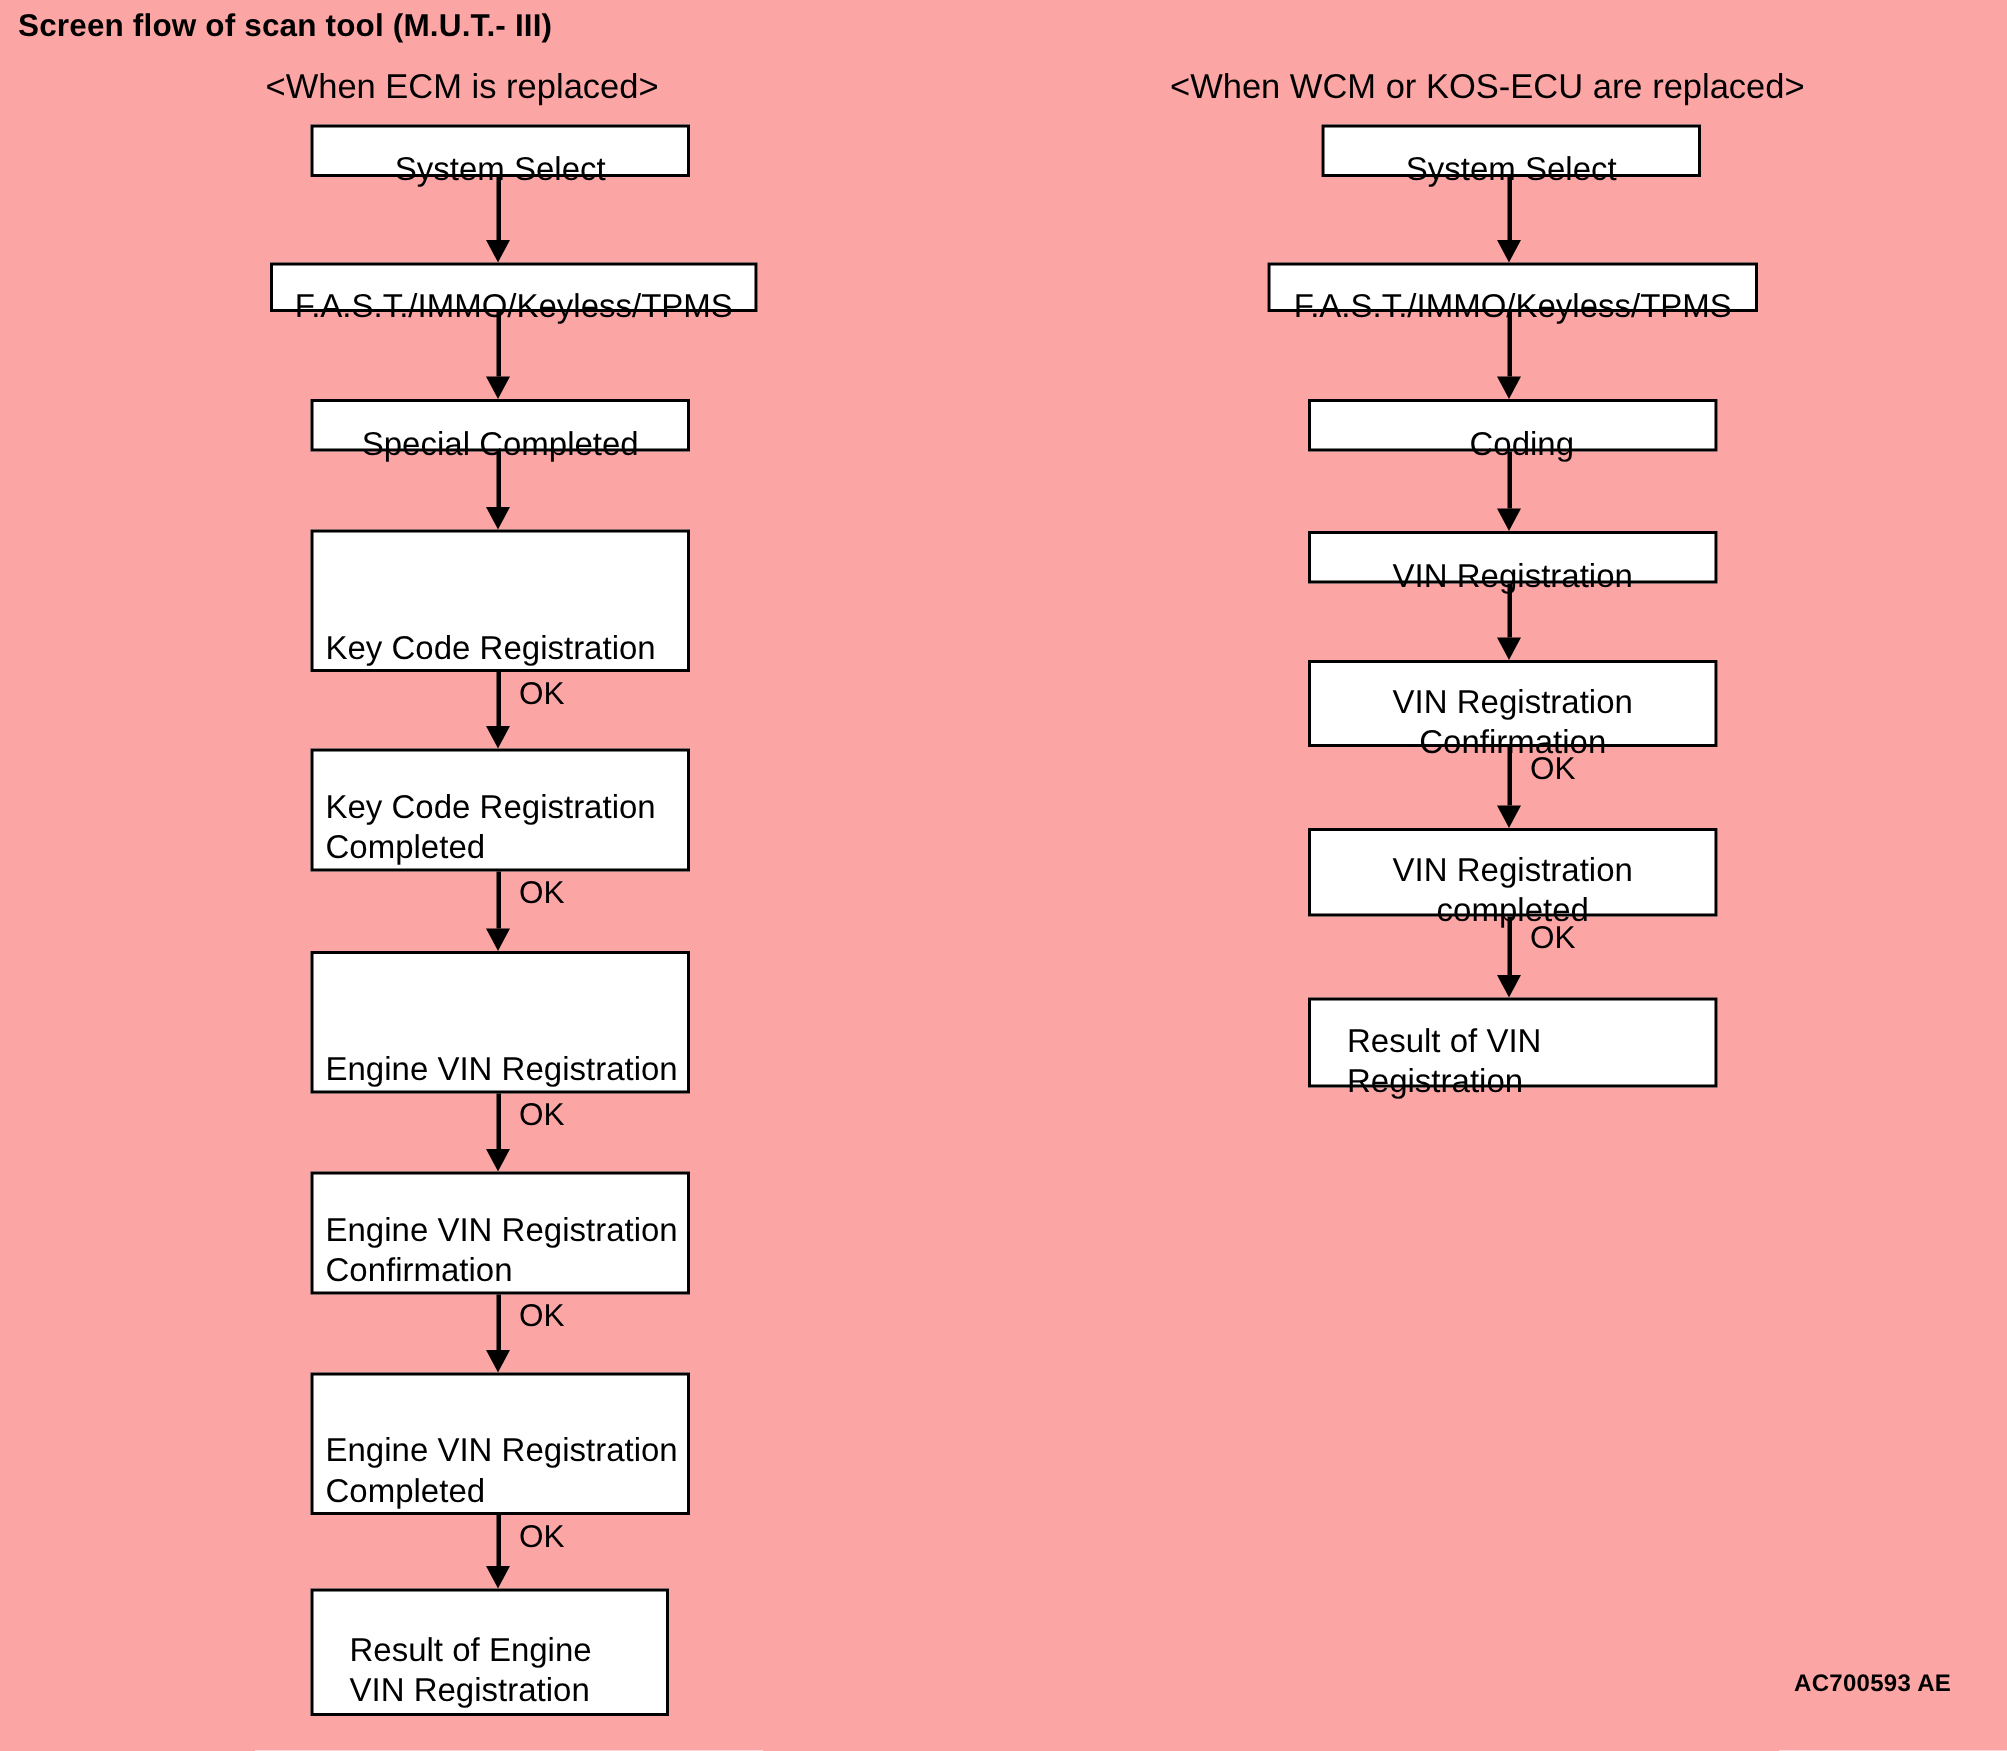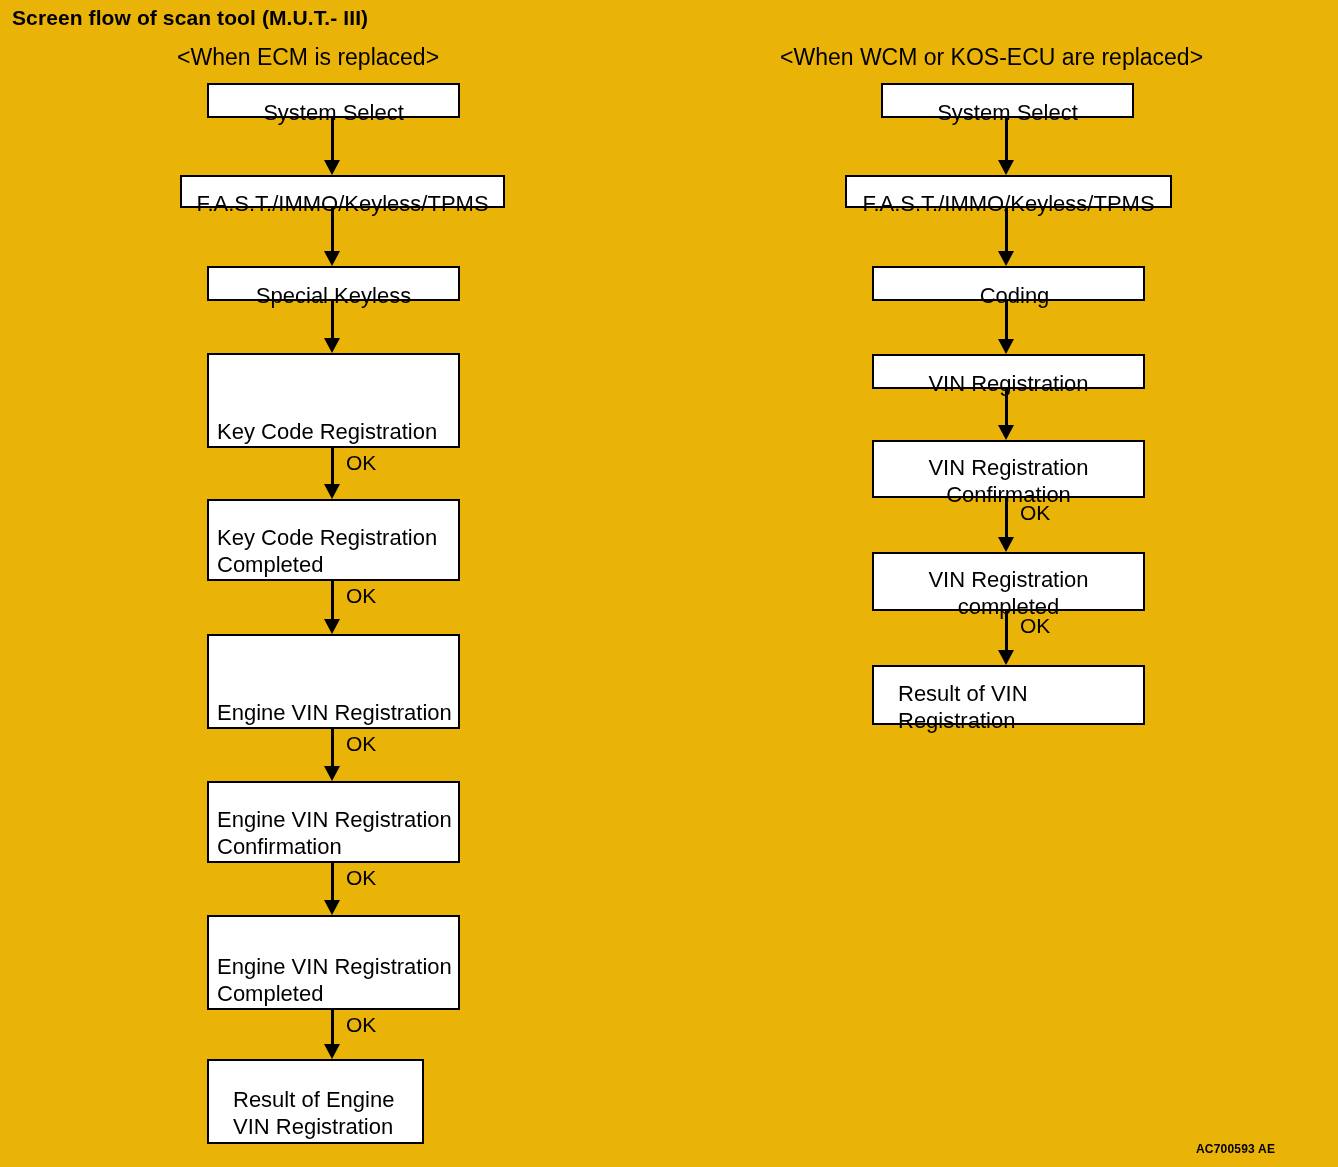--- a/index.html
+++ b/index.html
@@ -8,21 +8,21 @@
     background: #ffffff;
   }
   body {
     font-family: "Liberation Sans", sans-serif;
     color: #000000;
   }
   #canvas {
     position: relative;
     width: 1338px;
     height: 1167px;
-    background: #eab308;
+    background: #fca5a5;
     overflow: hidden;
   }
   .page-title {
     position: absolute;
     left: 12px;
     top: 6px;
     font-size: 21px;
     font-weight: bold;
     letter-spacing: 0.1px;
     white-space: nowrap;
@@ -90,25 +90,24 @@
     border-top: 15px solid #000000;
   }
   .edge-label {
     position: absolute;
     font-size: 21px;
     line-height: 1;
     white-space: nowrap;
   }
   .doc-code {
     position: absolute;
-    font-size: 12px;
+    font-size: 16px;
     font-weight: bold;
     letter-spacing: 0.2px;
     white-space: nowrap;
-    margin-top: 28px;
   }
 </style>
 </head>
 <body>
 
 <div id="canvas">
 
   <div class="page-title">Screen flow of scan tool (M.U.T.- III)</div>
 
   <div class="col-header" id="header-ecm" style="left:177px; top:44px;">&lt;When ECM is replaced&gt;</div>
@@ -116,41 +115,41 @@
   <div class="col-header" id="header-wcm" style="left:780px; top:44px;">&lt;When WCM or KOS-ECU are replaced&gt;</div>
 
   <div id="nodes-layer">
       <div class="node align-center" style="left: 207px; top: 83px; width: 253px; height: 35px;">
         <span class="node-label">System Select</span>
       </div>
       <div class="node align-center" style="left: 180px; top: 175px; width: 325px; height: 33px;">
         <span class="node-label">F.A.S.T./IMMO/Keyless/TPMS</span>
       </div>
       <div class="node align-center" style="left: 207px; top: 266px; width: 253px; height: 35px;">
-        <span class="node-label">Special Keyless</span>
+        <span class="node-label">Special Completed</span>
       </div>
       <div class="node align-left" style="left: 207px; top: 353px; width: 253px; height: 95px;">
         <span class="node-label">Key Code Registration</span>
       </div>
       <div class="node align-left" style="left: 207px; top: 499px; width: 253px; height: 82px;">
         <span class="node-label">Key Code Registration
 Completed</span>
       </div>
       <div class="node align-left" style="left: 207px; top: 634px; width: 253px; height: 95px;">
         <span class="node-label">Engine VIN Registration</span>
       </div>
       <div class="node align-left" style="left: 207px; top: 781px; width: 253px; height: 82px;">
         <span class="node-label">Engine VIN Registration
 Confirmation</span>
       </div>
       <div class="node align-left" style="left: 207px; top: 915px; width: 253px; height: 95px;">
         <span class="node-label">Engine VIN Registration
 Completed</span>
       </div>
-      <div class="node align-indent" style="left: 207px; top: 1059px; width: 217px; height: 85px;">
+      <div class="node align-indent" style="left: 207px; top: 1059px; width: 239px; height: 85px;">
         <span class="node-label">Result of Engine
 VIN Registration</span>
       </div>
       <div class="node align-center" style="left: 881px; top: 83px; width: 253px; height: 35px;">
         <span class="node-label">System Select</span>
       </div>
       <div class="node align-center" style="left: 845px; top: 175px; width: 327px; height: 33px;">
         <span class="node-label">F.A.S.T./IMMO/Keyless/TPMS</span>
       </div>
       <div class="node align-center" style="left: 872px; top: 266px; width: 273px; height: 35px; padding-left: 12px;">

